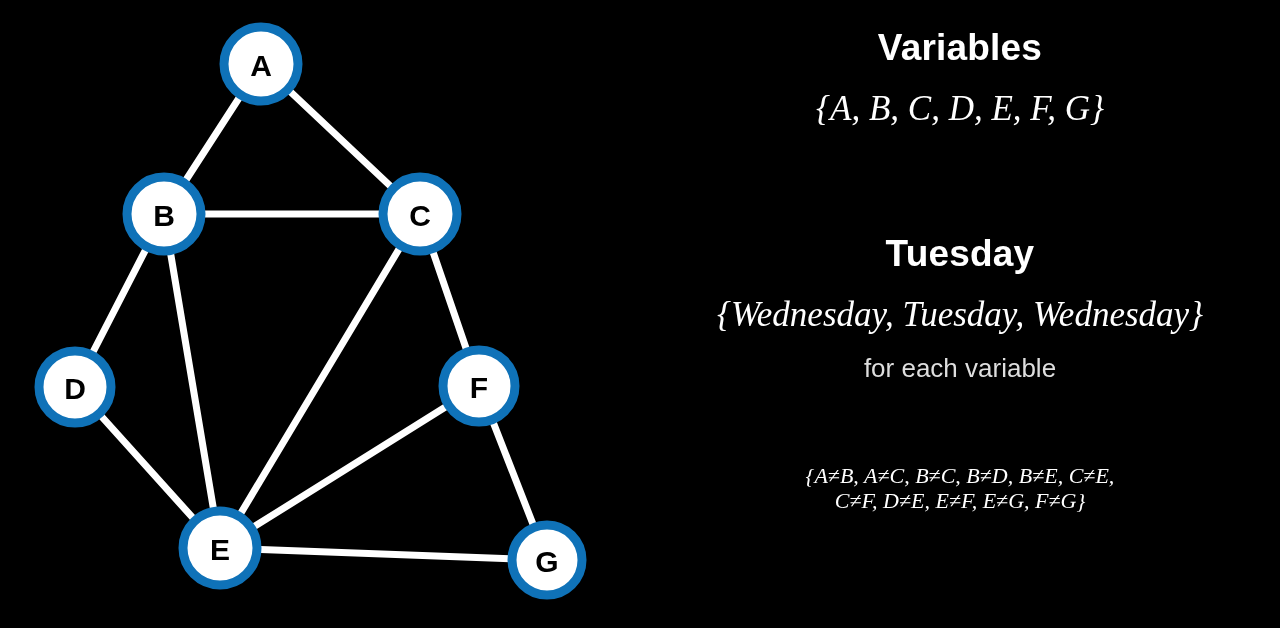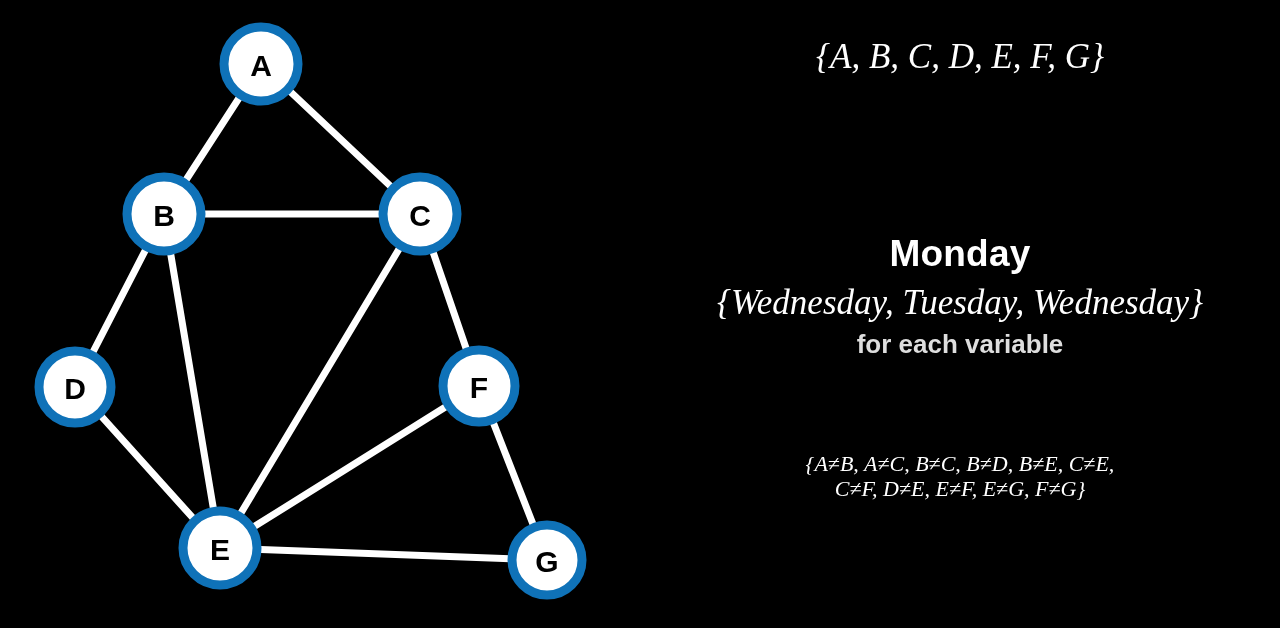--- a/index.html
+++ b/index.html
@@ -77,35 +77,35 @@
     letter-spacing: 0.2px;
     line-height: 1.08;
     margin: 0;
   }
   .section-set {
     color: #ffffff;
     font-family: "Liberation Serif", "DejaVu Serif", serif;
     font-style: italic;
     font-size: 35px;
     line-height: 1.18;
-    margin: 0;
+    margin: 12px;
     padding-top: 8px;
     white-space: nowrap;
   }
   #constraints-set {
     font-size: 22px;
     white-space: normal;
     padding: 4px 12px 0 12px;
     line-height: 1.12;
   }
   .section-note {
     color: #dedede;
     font-family: "Liberation Sans", sans-serif;
     font-size: 26px;
-    font-weight: bold;
+    font-weight: normal;
     margin: 0;
     padding-top: 6px;
   }
 </style>
 </head>
 <body>
 
 <div id="slide">
 
   <div id="graph-panel">
@@ -152,25 +152,26 @@
             <circle cx="547" cy="560" r="35" class="node-ring" fill="#ffffff" stroke="#0f72b8"></circle>
             <text x="547" y="561" class="node-label" fill="#000000">G</text>
           </g>
         </g>
     </svg>
   </div>
 
   <div id="text-panel">
 
     <div class="section" id="section-variables">
+      <div class="section-heading">Variables</div>
       <div class="section-set">{A, B, C, D, E, F, G}</div>
     </div>
 
     <div class="section" id="section-domains">
-      <div class="section-heading">Monday</div>
+      <div class="section-heading">Tuesday</div>
       <div class="section-set">{Wednesday, Tuesday, Wednesday}</div>
       <div class="section-note">for each variable</div>
     </div>
 
     <div class="section" id="section-constraints">
       <div class="section-set" id="constraints-set">
         <div>{A≠B, A≠C, B≠C, B≠D, B≠E, C≠E,</div>
         <div>C≠F, D≠E, E≠F, E≠G, F≠G}</div>
       </div>
     </div>

